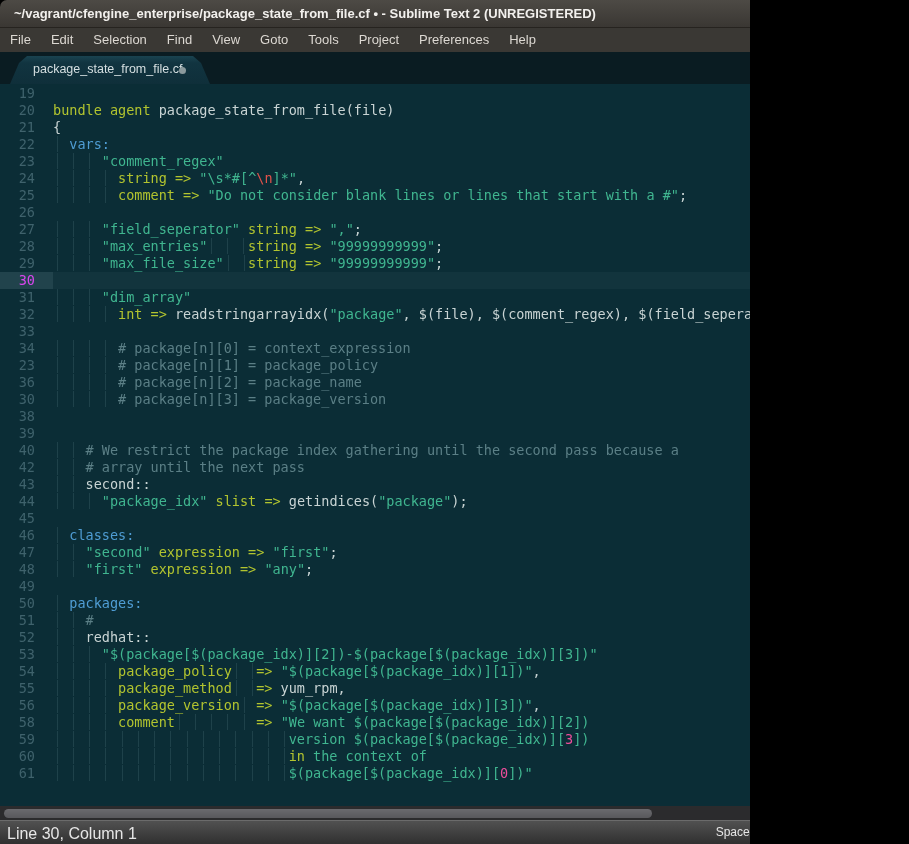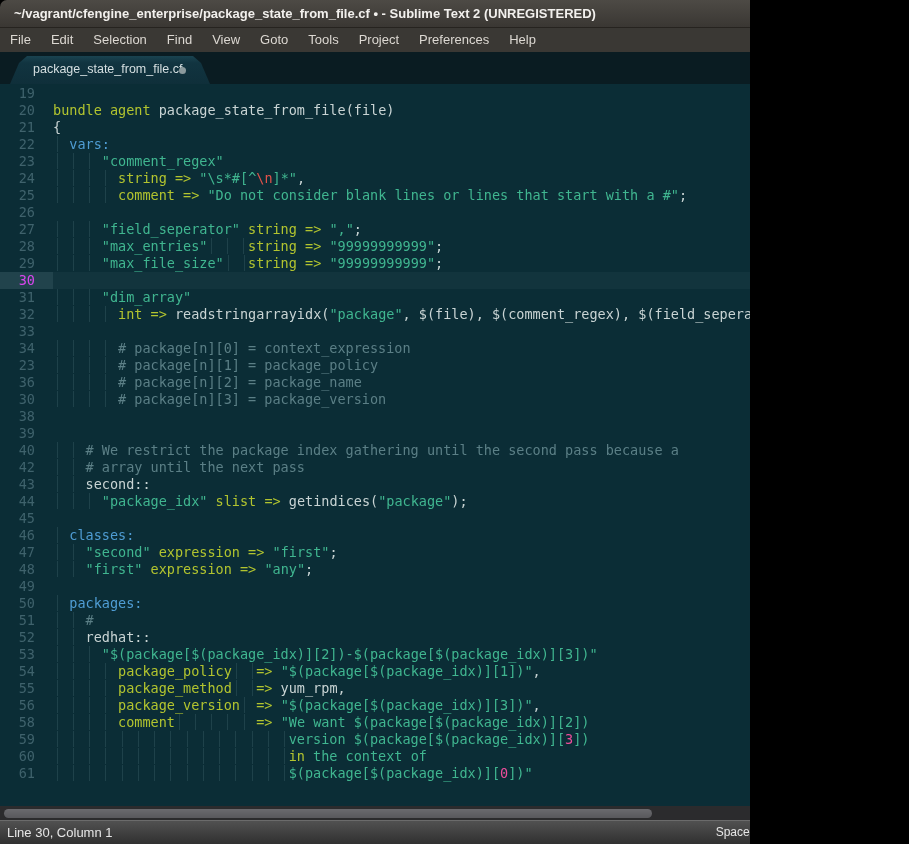--- a/index.html
+++ b/index.html
@@ -55,21 +55,21 @@
   .vscroll{position:absolute;left:893px;top:84px;width:16px;height:722px;background:#39393b;}
   .vthumb{position:absolute;left:2px;top:126px;width:12px;height:238px;border-radius:6px;
     background:linear-gradient(to right,#5d5e62,#525357);}
   .hscroll{position:absolute;left:0;top:806px;width:909px;height:14px;background:#2b2b2d;}
   .hthumb{position:absolute;left:4px;top:2.5px;width:648px;height:9px;border-radius:4.5px;
     background:linear-gradient(#6a6a6e,#58585c);}
 
   
   .statusbar{position:absolute;left:0;top:820px;width:909px;height:24px;
     background:linear-gradient(#515151,#303030);border-top:1px solid #6b6b6b;box-sizing:border-box;}
-  .sb-left{position:absolute;left:7px;top:4px;font-size:13px;color:#e6e6e6;}
+  .sb-left{position:absolute;left:7px;top:4px;font-size:16px;color:#e6e6e6;}
   .sb-spaces{position:absolute;right:140px;top:4px;font-size:12px;color:#e6e6e6;}
   .sb-syntax{position:absolute;right:28px;top:9px;font-size:12px;color:#e6e6e6;font-weight:bold;}
 </style>
 </head>
 <body>
 
 <div class="screen">
 
   <div class="titlebar">
     <span class="title-text">~/vagrant/cfengine_enterprise/package_state_from_file.cf • - Sublime Text 2 (UNREGISTERED)</span>

